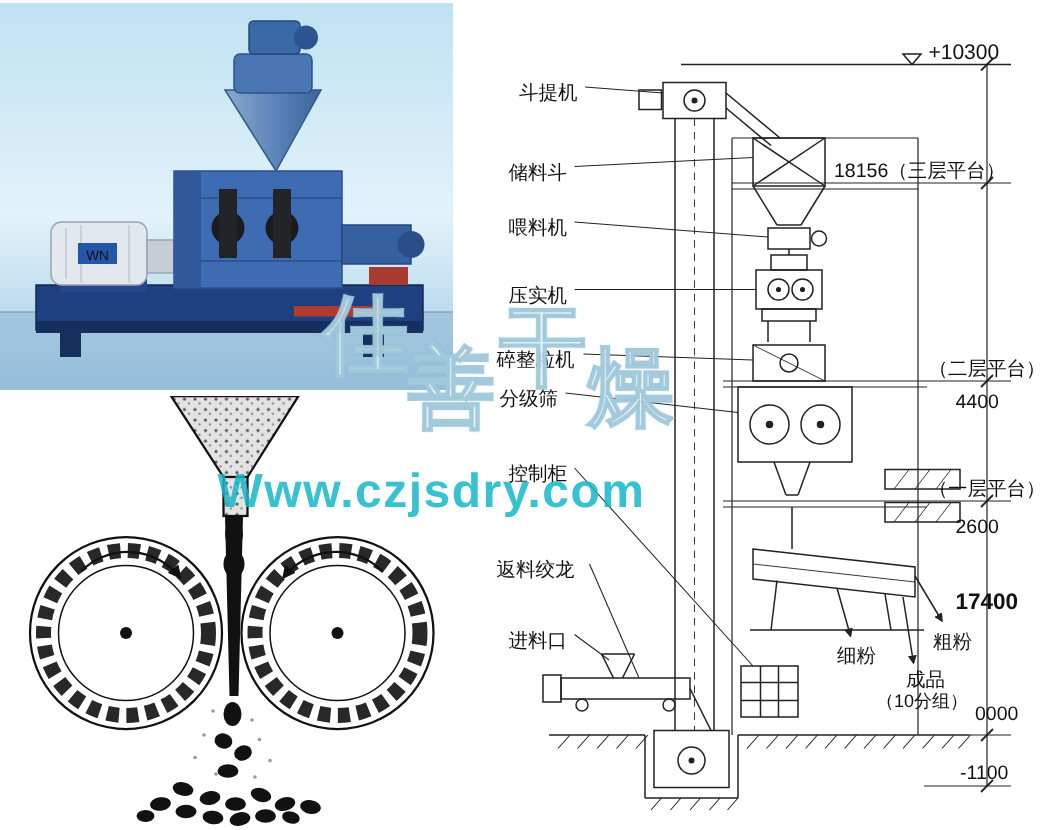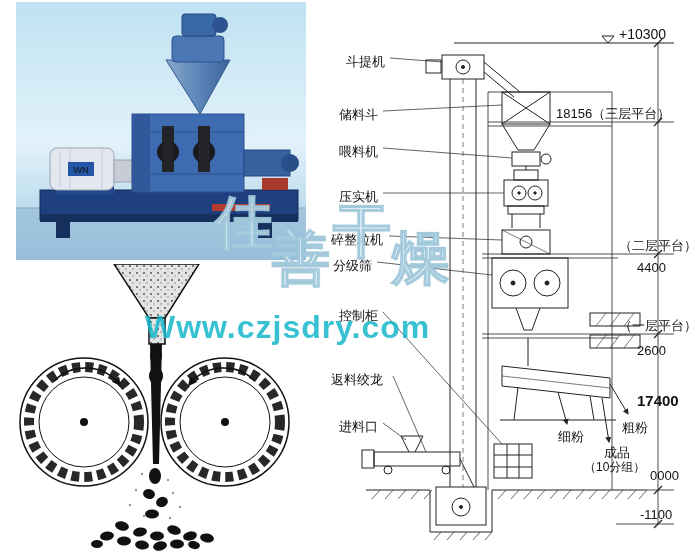--- a/index.html
+++ b/index.html
@@ -1,19 +1,19 @@
 <!DOCTYPE html>
 <html><head>
 <meta charset="utf-8">
 <style>
   html,body{margin:0;padding:0;background:#fff;}
   .stage{position:relative;width:700px;height:553px;background:#fff;overflow:hidden;
          font-family:"Liberation Sans","DejaVu Sans",sans-serif;}
   .panel{position:absolute;}
-  #photo-panel{left:16px;top:2px;width:358px;height:258px;}
+  #photo-panel{left:0;top:2px;width:358px;height:258px;}
   #process-panel{left:2px;top:264px;width:302px;height:287px;background:#fff;}
   #drawing-panel{left:306px;top:0;width:394px;height:553px;background:#fff;}
   svg{display:block;}
   .wm-char{position:absolute;font-size:58px;font-weight:bold;
            color:rgba(240,250,253,0.72);
            -webkit-text-stroke:1px rgba(150,195,215,0.85);
            text-shadow:0 0 2px rgba(130,180,205,0.5);
            pointer-events:none;z-index:5;}
   .wm-url{position:absolute;left:145px;top:309px;font-size:32px;letter-spacing:1px;
           color:rgba(20,182,201,0.85);pointer-events:none;z-index:5;font-weight:bold;}

